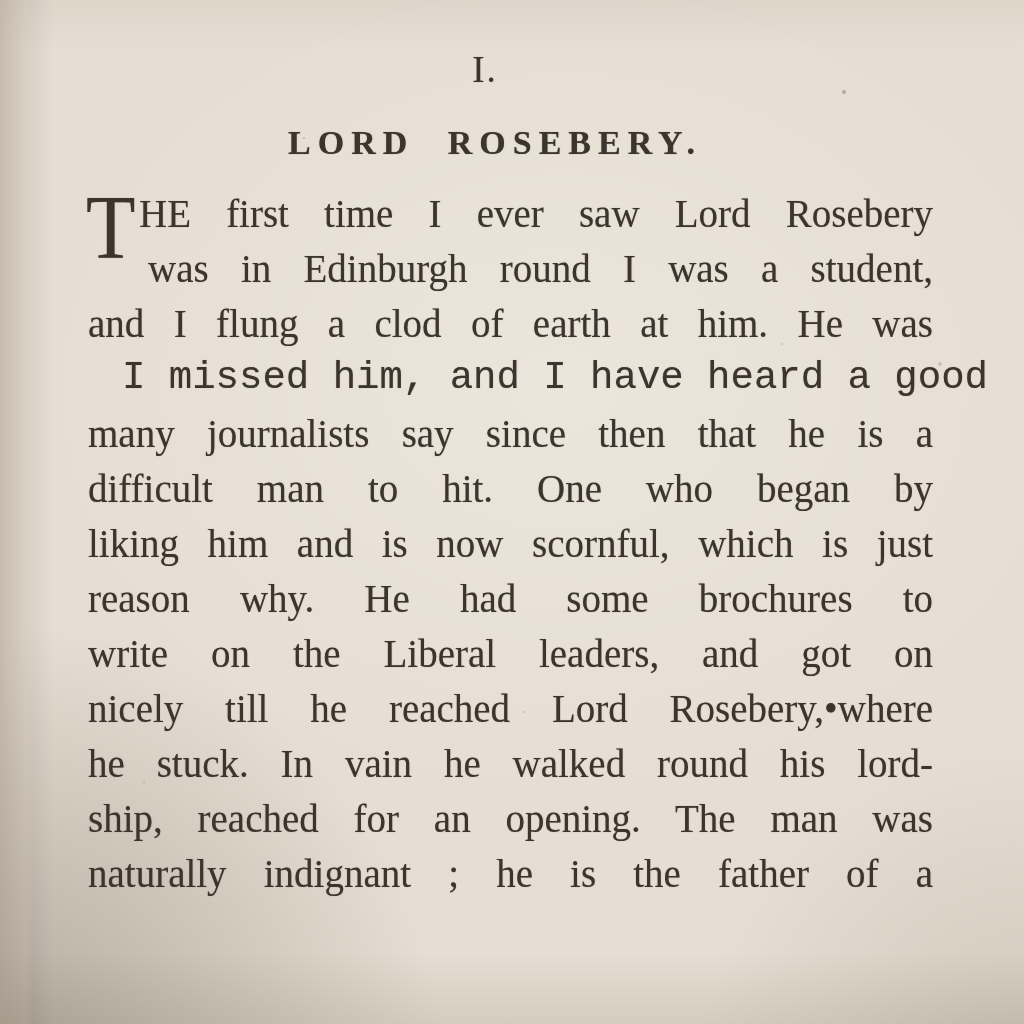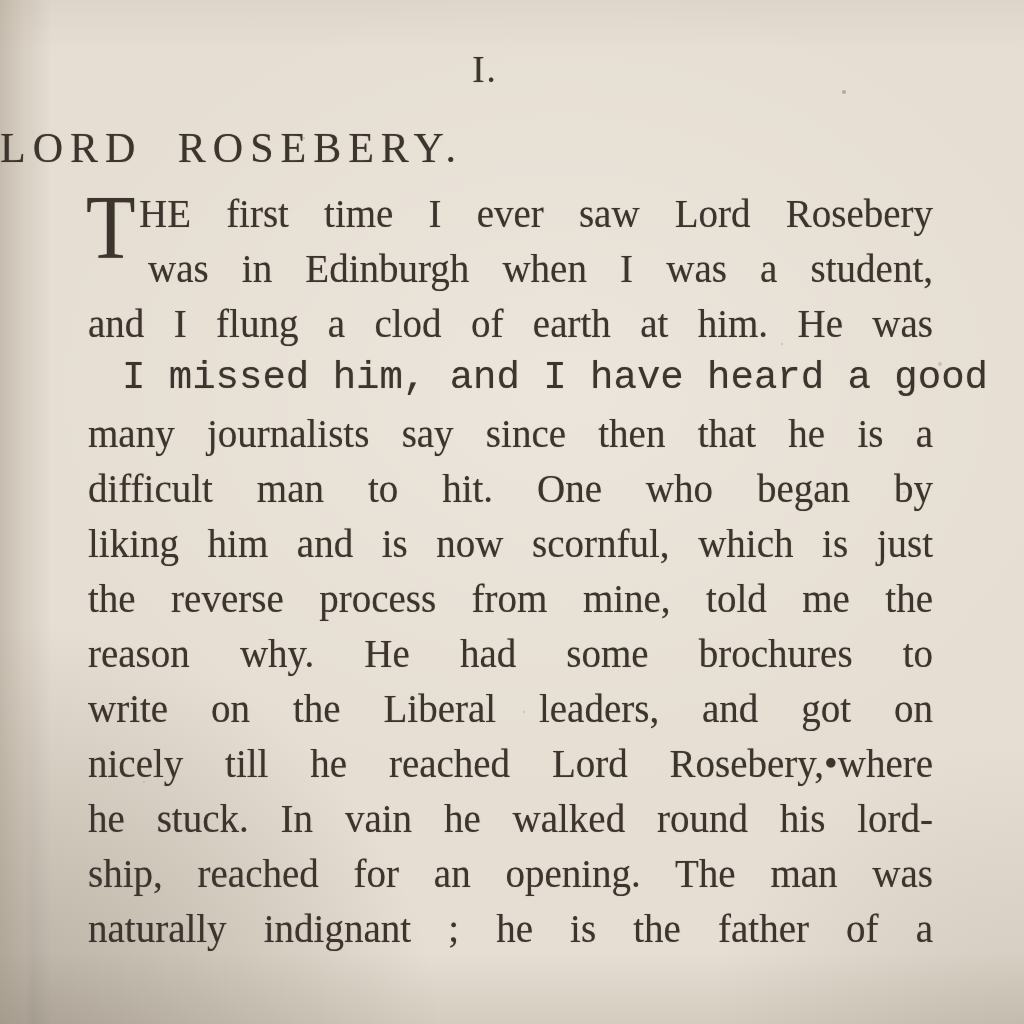--- a/index.html
+++ b/index.html
@@ -26,25 +26,26 @@
     top: 48px; left: 0; width: 970px;
     text-align: center;
     font-size: 37px;
     letter-spacing: 2px;
     text-shadow: 0 0 1px rgba(59,53,46,0.55);
   }
 
   .chapter-title {
     position: absolute;
     top: 124px; left: 0; width: 990px;
-    text-align: left;
-    font-size: 42px;
+    text-align: center;
+    font-size: 34px;
     letter-spacing: 7px;
     word-spacing: 18px;
     text-shadow: 0 0 1px rgba(59,53,46,0.5);
+    font-weight: bold;
   }
 
   .text-block {
     position: absolute;
     left: 88px; top: 186px;
     width: 845px;
   }
 
   .para { position: relative; }
 
@@ -94,30 +95,29 @@
 
   <div class="chapter-number">I.</div>
 
   <div class="chapter-title">LORD ROSEBERY.</div>
 
   <div class="text-block">
 
     <div class="para">
       <span class="drop-cap">T</span>
       <div class="line after-dropcap-1">HE first time I ever saw Lord Rosebery</div>
-      <div class="line after-dropcap-2">was in Edinburgh when I was a student,</div>
+      <div class="line after-dropcap-2">was in Edinburgh round I was a student,</div>
       <div class="line">and I flung a clod of earth at him.  He was</div>
     </div>
 
     <div class="para">
       <div class="line indent">I missed him, and I have heard a good</div>
       <div class="line">many journalists say since then that he is a</div>
       <div class="line">difficult man to hit.  One who began by</div>
       <div class="line">liking him and is now scornful, which is just</div>
-      <div class="line">the reverse process from mine, told me the</div>
       <div class="line">reason why.  He had some brochures to</div>
       <div class="line">write on the Liberal leaders, and got on</div>
       <div class="line">nicely till he reached Lord Rosebery,•where</div>
       <div class="line">he stuck.  In vain he walked round his lord-</div>
       <div class="line">ship, reached for an opening.  The man was</div>
       <div class="line">naturally indignant ; he is the father of a</div>
     </div>
 
   </div>
 

